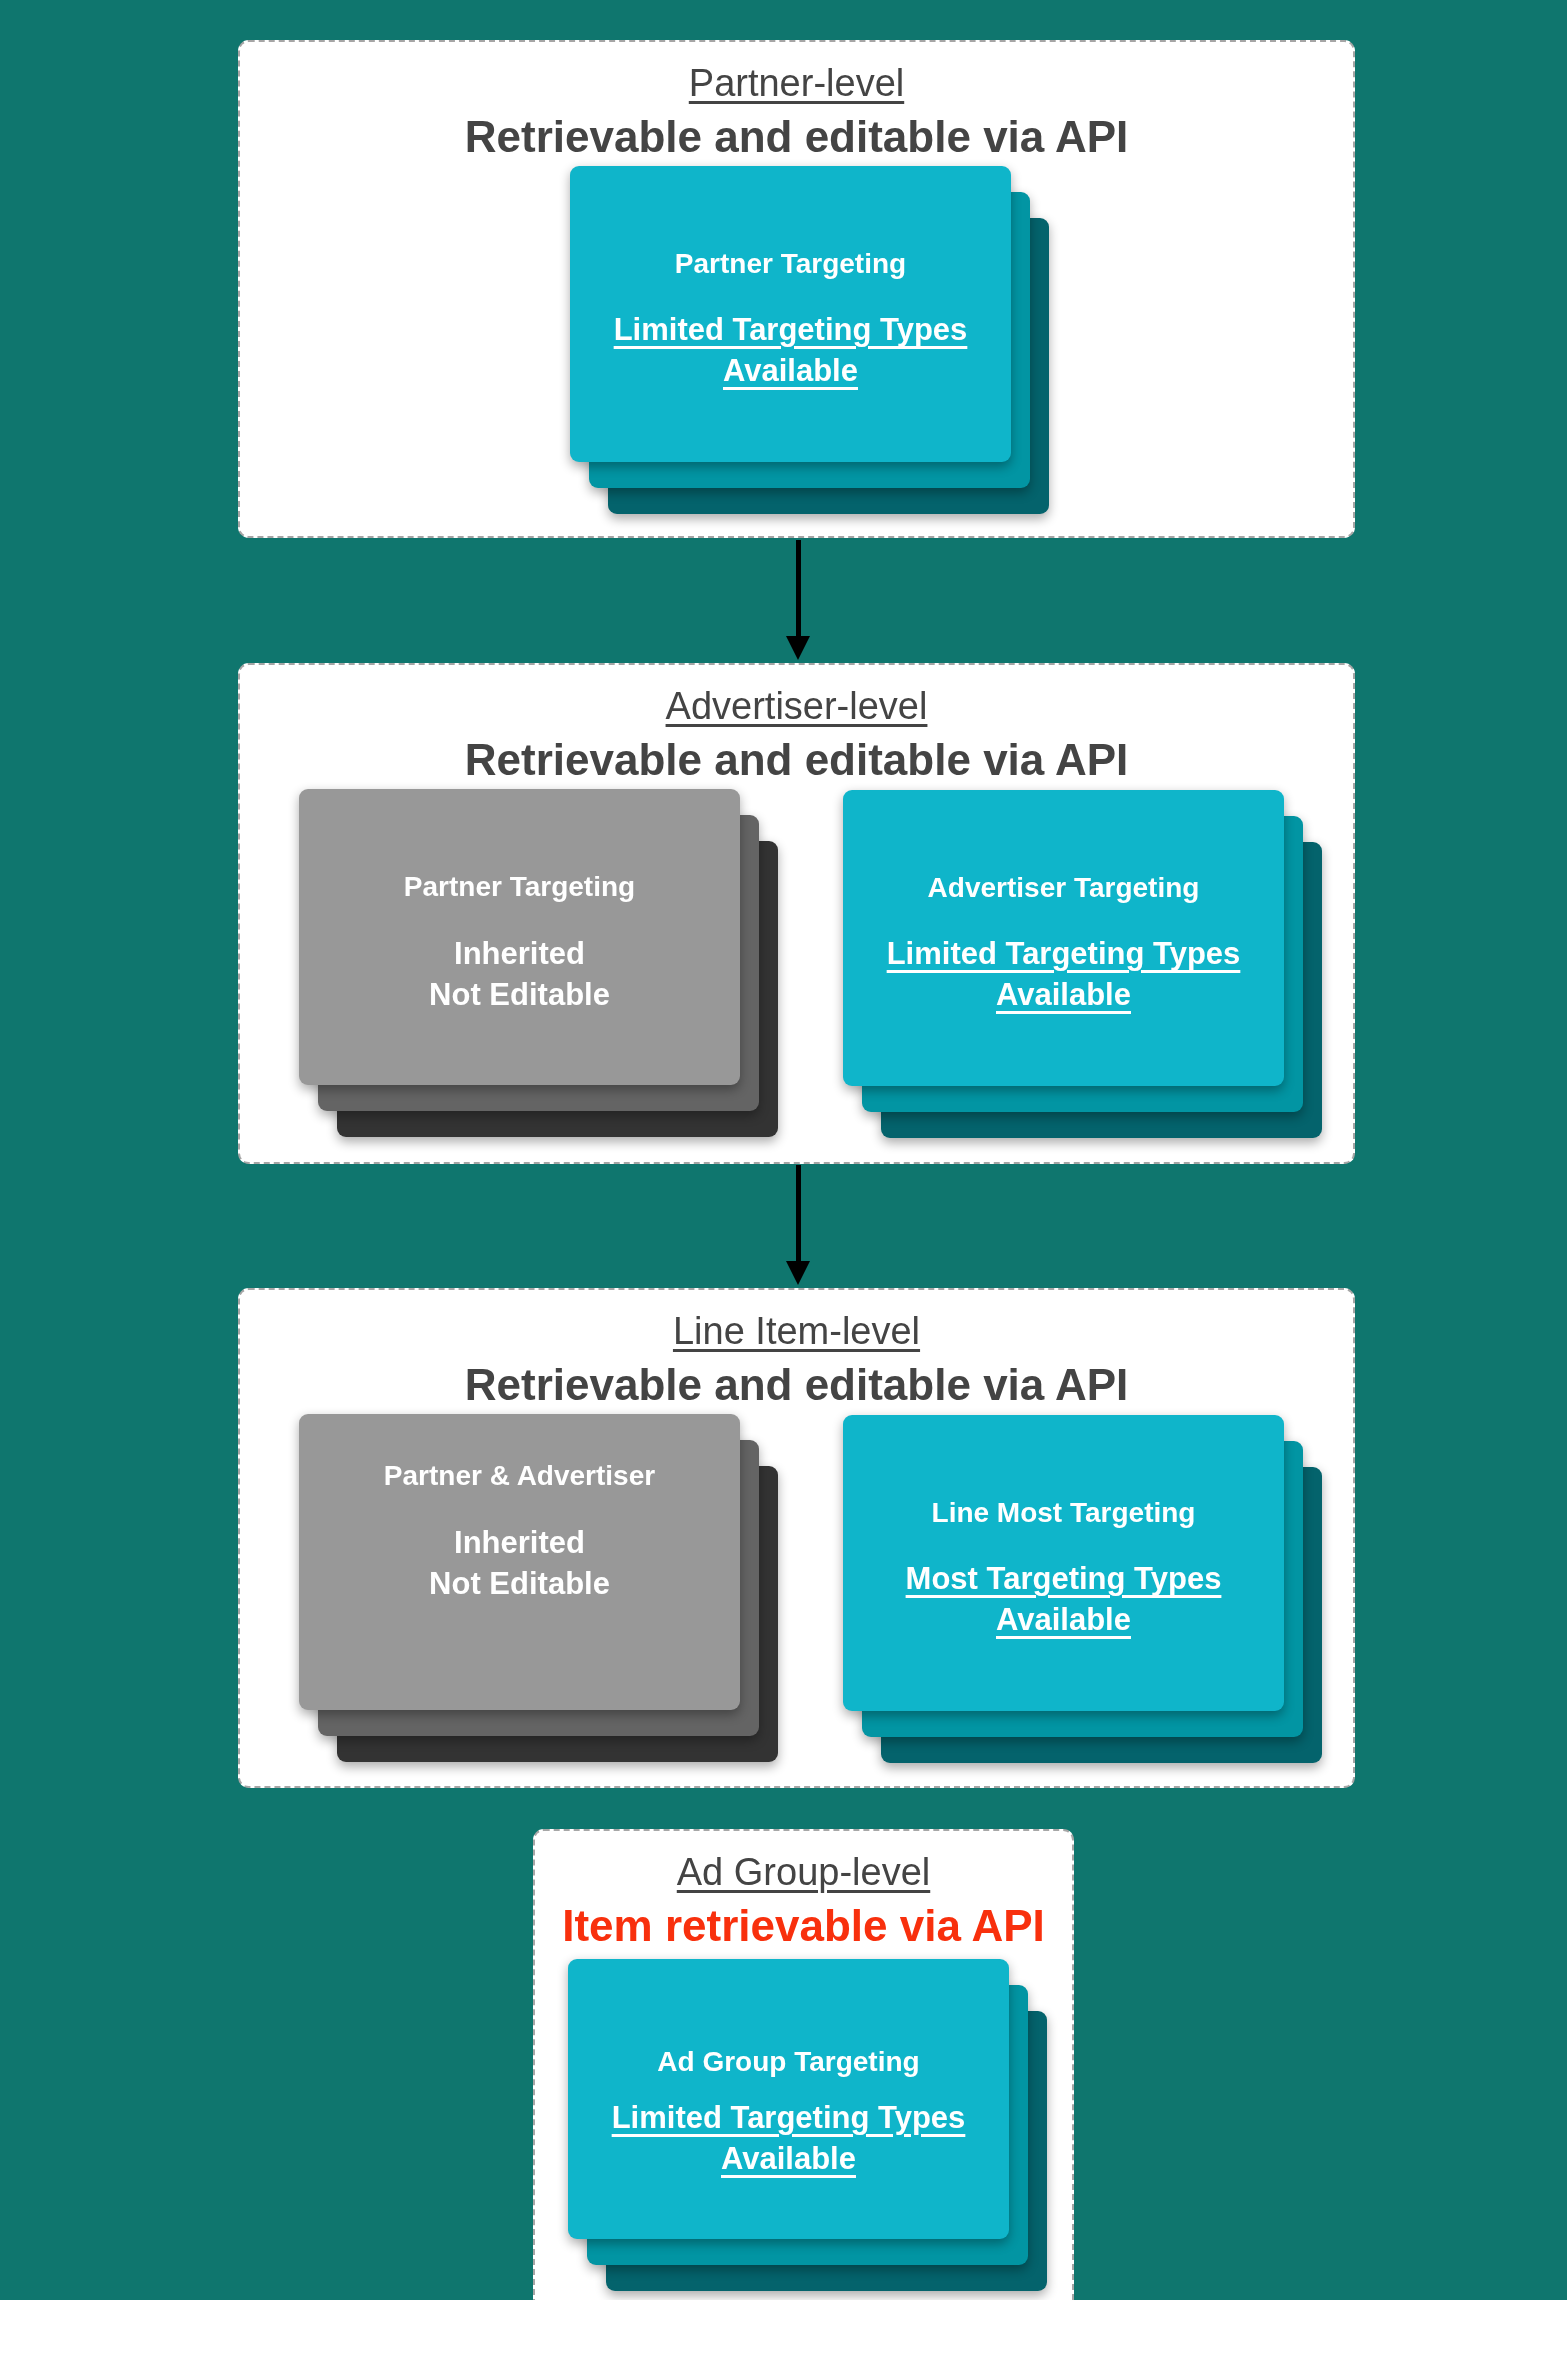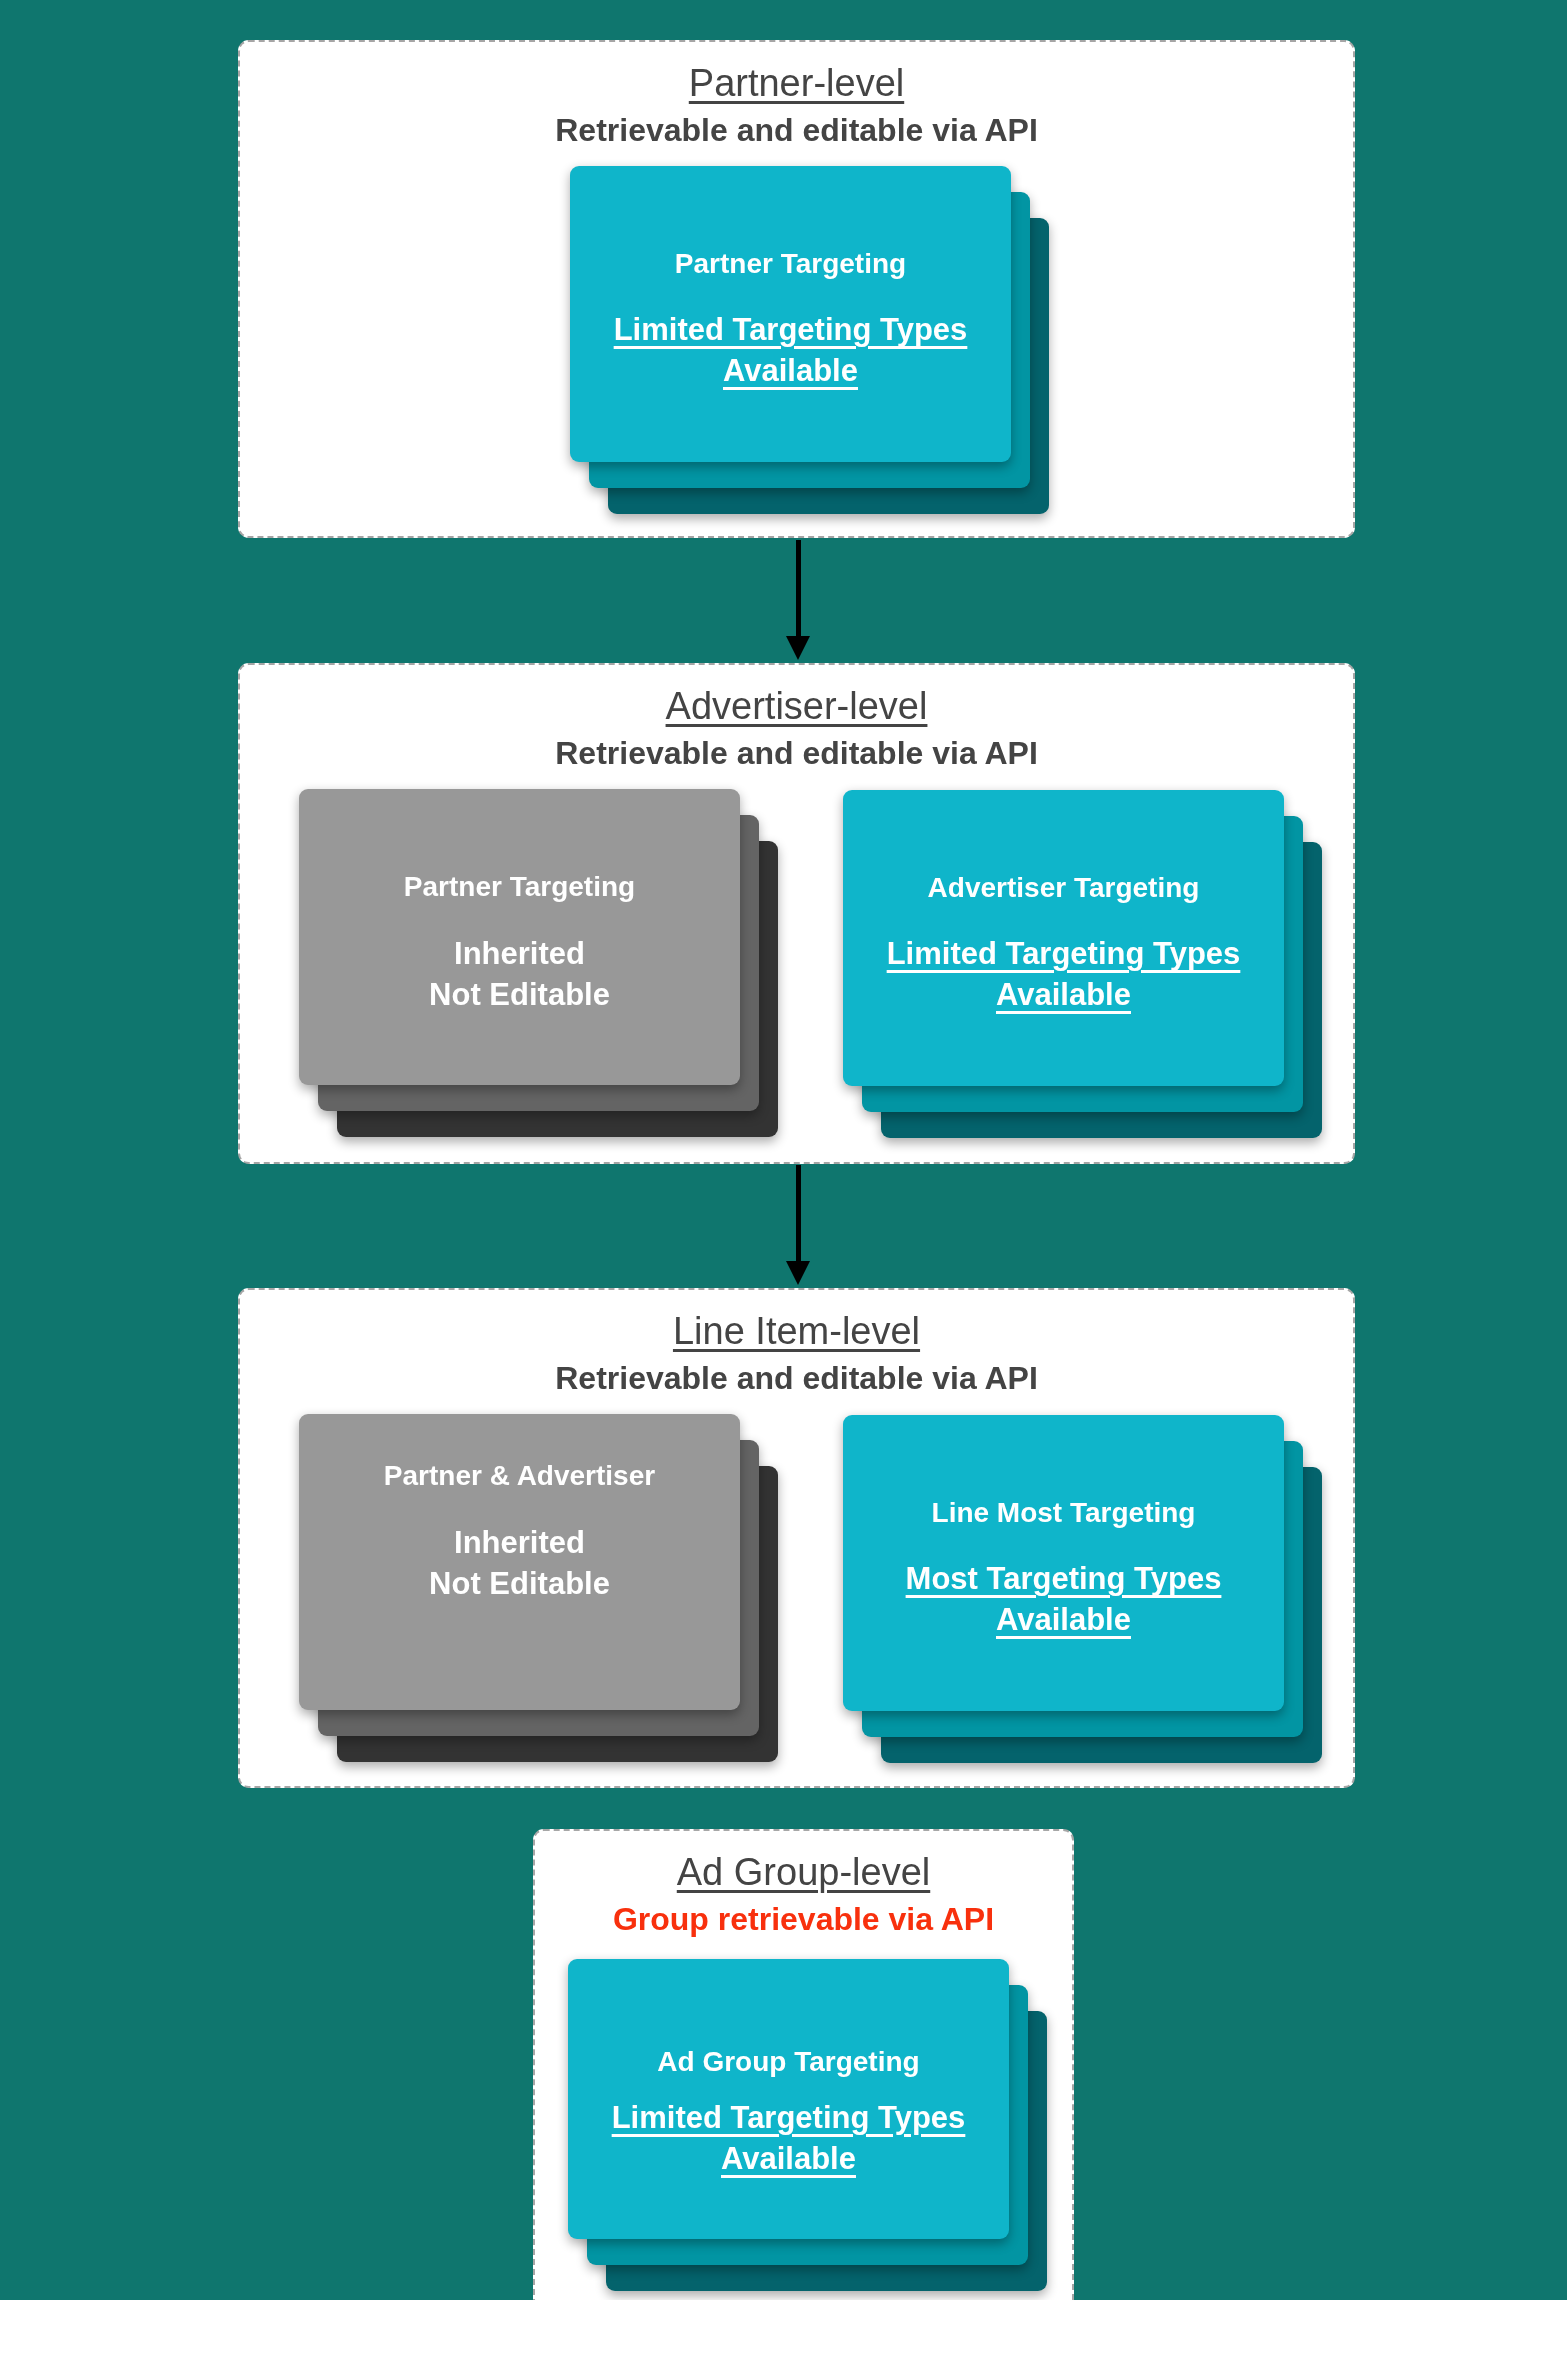--- a/index.html
+++ b/index.html
@@ -29,21 +29,21 @@
     font-size:38px;
     line-height:1.15;
     font-weight:400;
     color:var(--header);
     text-decoration:underline;
     text-decoration-thickness:2.7px;
     text-underline-offset:5.4px;
   }
   .api-note{
     margin-top:7.1px;
-    font-size:32px;
+    font-size:44px;
     line-height:1.15;
     font-weight:700;
     color:var(--header);
   }
   .api-note.red{color:var(--red);}
 
   
   .stack{position:absolute;}
   .layer,.card-front{
     position:absolute;
@@ -205,21 +205,21 @@
           <span class="ln">Most Targeting Types</span>
           <span class="ln">Available</span>
         </div>
       </div>
     </div>
   </div>
 
   <div class="level-box" id="box-adgroup">
     <div class="box-header">
       <div class="level-title">Ad Group-level</div>
-      <div class="api-note red">Group retrievable via API</div>
+      <div class="api-note red">Item retrievable via API</div>
     </div>
     <div class="stack teal short t-low" style="left:33px;top:128px;">
       <div class="layer back"></div>
       <div class="layer mid"></div>
       <div class="card-front">
         <div class="card-title">
           <span class="ln">Ad Group Targeting</span>
           <span class="ln"></span>
         </div>
         <div class="card-sub u sub-teal" style="margin-top:12.5px;">

